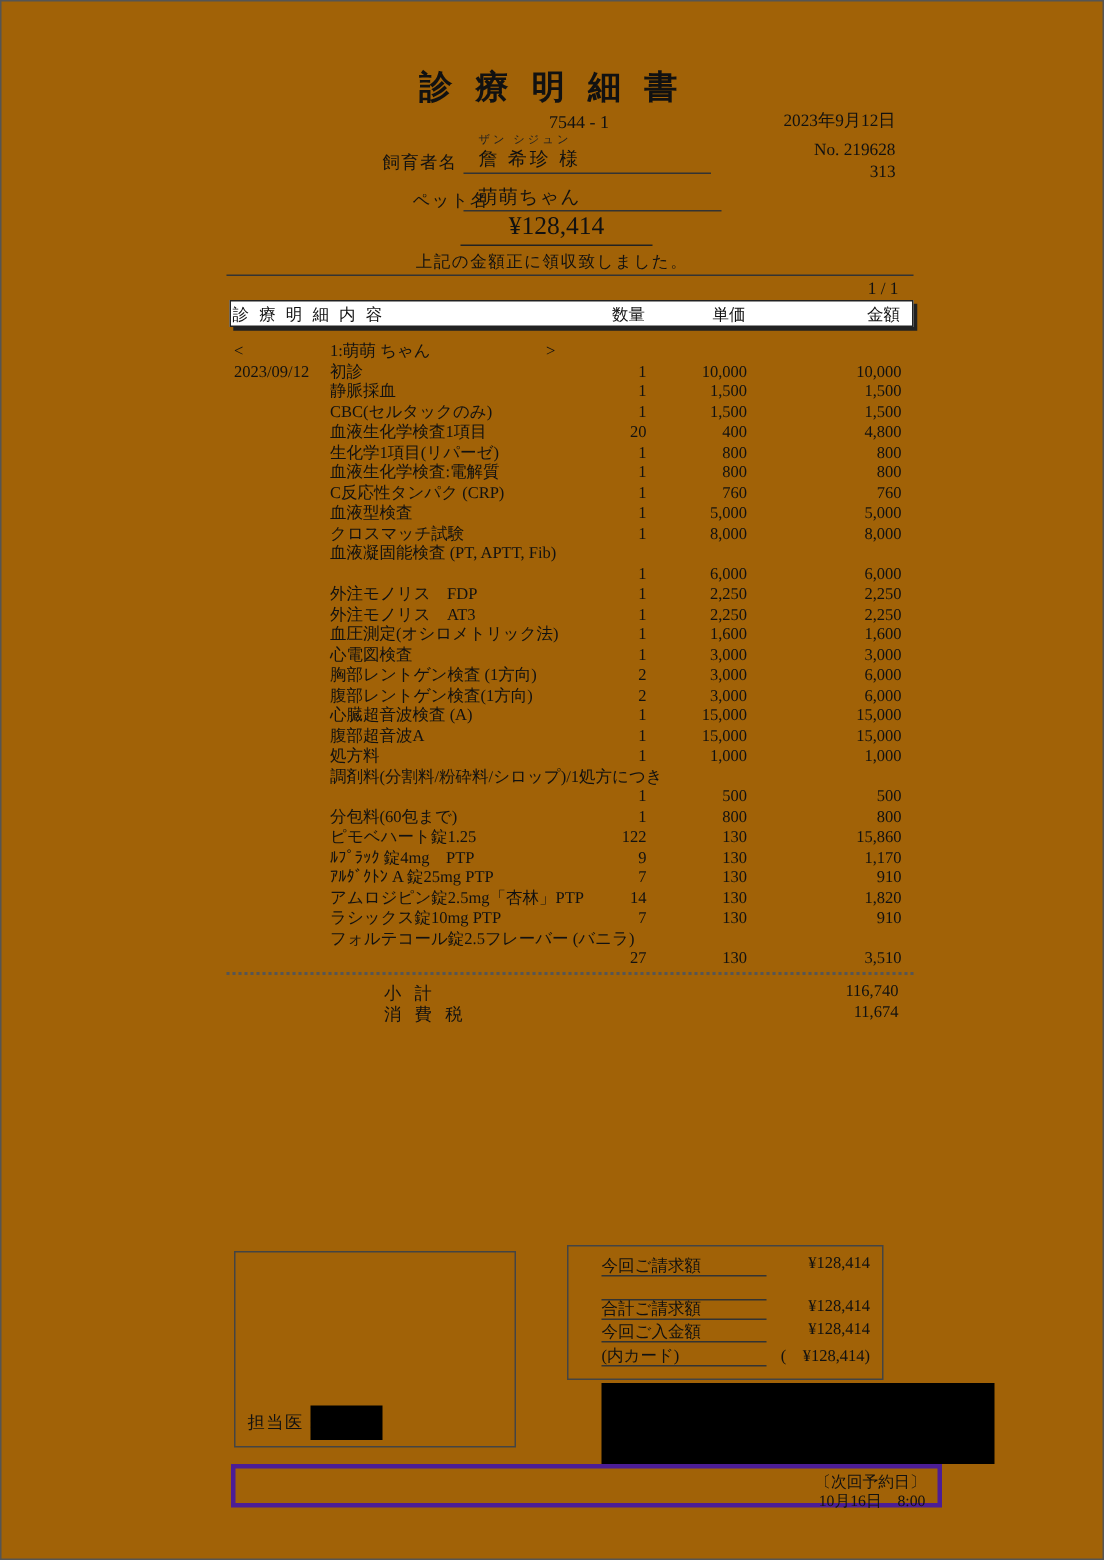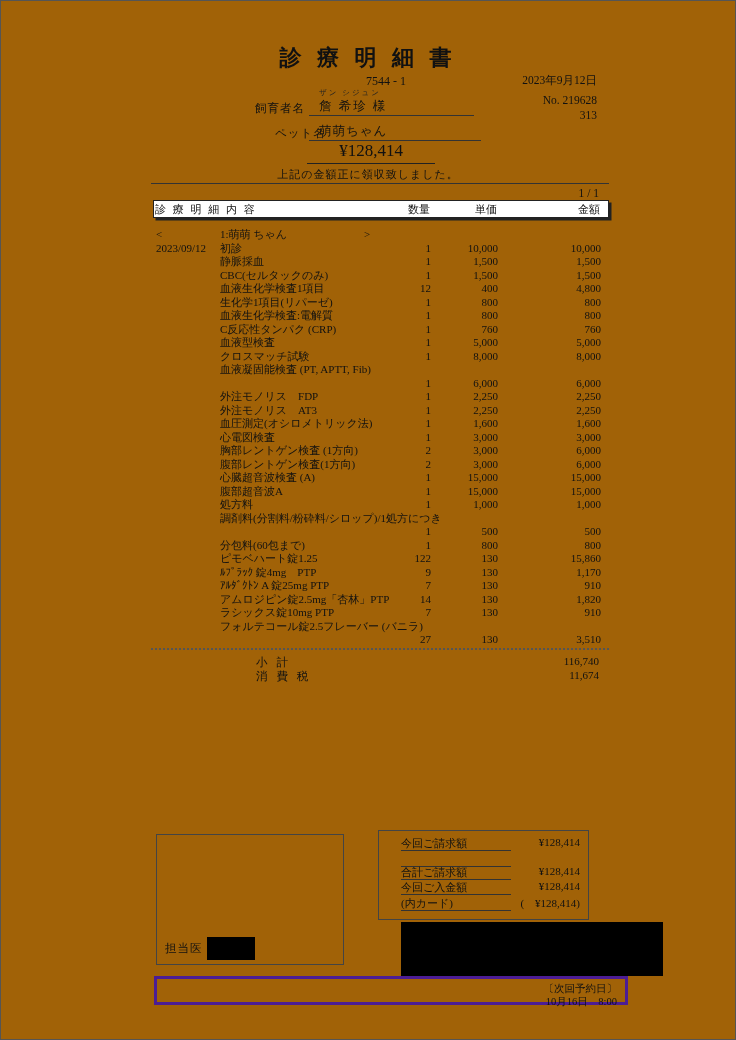--- a/index.html
+++ b/index.html
@@ -91,21 +91,21 @@
 
   <div class="rows">
     <div class="trow">
       <span class="c-date">&lt;</span>
       <span class="g-label">1:萌萌 ちゃん</span>
       <span>&gt;</span>
     </div>
   <div class="trow"><span class="c-date">2023/09/12</span><span class="c-name">初診</span><span class="c-qty">1</span><span class="c-unit">10,000</span><span class="c-amount">10,000</span></div>
       <div class="trow"><span class="c-date"></span><span class="c-name">静脈採血</span><span class="c-qty">1</span><span class="c-unit">1,500</span><span class="c-amount">1,500</span></div>
       <div class="trow"><span class="c-date"></span><span class="c-name">CBC(セルタックのみ)</span><span class="c-qty">1</span><span class="c-unit">1,500</span><span class="c-amount">1,500</span></div>
-      <div class="trow"><span class="c-date"></span><span class="c-name">血液生化学検査1項目</span><span class="c-qty">12</span><span class="c-unit">400</span><span class="c-amount">4,800</span></div>
+      <div class="trow"><span class="c-date"></span><span class="c-name">血液生化学検査1項目</span><span class="c-qty">20</span><span class="c-unit">400</span><span class="c-amount">4,800</span></div>
       <div class="trow"><span class="c-date"></span><span class="c-name">生化学1項目(リパーゼ)</span><span class="c-qty">1</span><span class="c-unit">800</span><span class="c-amount">800</span></div>
       <div class="trow"><span class="c-date"></span><span class="c-name">血液生化学検査:電解質</span><span class="c-qty">1</span><span class="c-unit">800</span><span class="c-amount">800</span></div>
       <div class="trow"><span class="c-date"></span><span class="c-name">C反応性タンパク (CRP)</span><span class="c-qty">1</span><span class="c-unit">760</span><span class="c-amount">760</span></div>
       <div class="trow"><span class="c-date"></span><span class="c-name">血液型検査</span><span class="c-qty">1</span><span class="c-unit">5,000</span><span class="c-amount">5,000</span></div>
       <div class="trow"><span class="c-date"></span><span class="c-name">クロスマッチ試験</span><span class="c-qty">1</span><span class="c-unit">8,000</span><span class="c-amount">8,000</span></div>
       <div class="trow"><span class="c-date"></span><span class="c-name">血液凝固能検査 (PT, APTT, Fib)</span><span class="c-qty"></span><span class="c-unit"></span><span class="c-amount"></span></div>
       <div class="trow"><span class="c-date"></span><span class="c-name"></span><span class="c-qty">1</span><span class="c-unit">6,000</span><span class="c-amount">6,000</span></div>
       <div class="trow"><span class="c-date"></span><span class="c-name">外注モノリス　FDP</span><span class="c-qty">1</span><span class="c-unit">2,250</span><span class="c-amount">2,250</span></div>
       <div class="trow"><span class="c-date"></span><span class="c-name">外注モノリス　AT3</span><span class="c-qty">1</span><span class="c-unit">2,250</span><span class="c-amount">2,250</span></div>
       <div class="trow"><span class="c-date"></span><span class="c-name">血圧測定(オシロメトリック法)</span><span class="c-qty">1</span><span class="c-unit">1,600</span><span class="c-amount">1,600</span></div>

